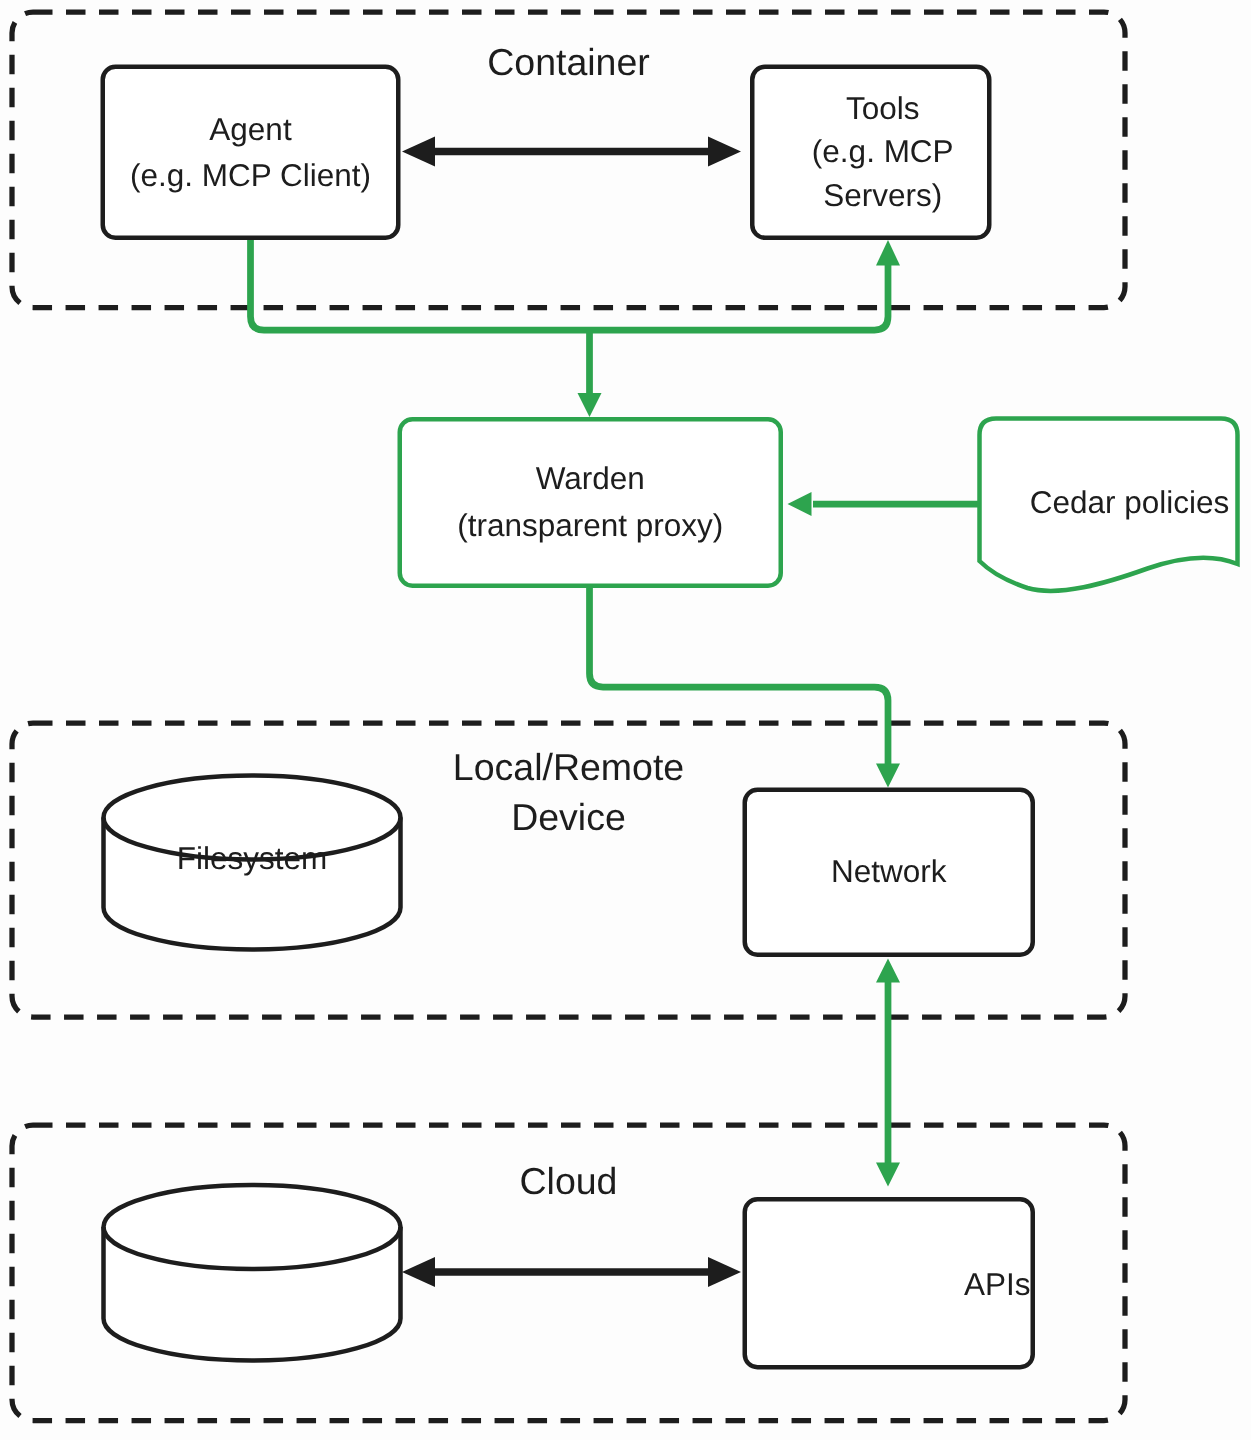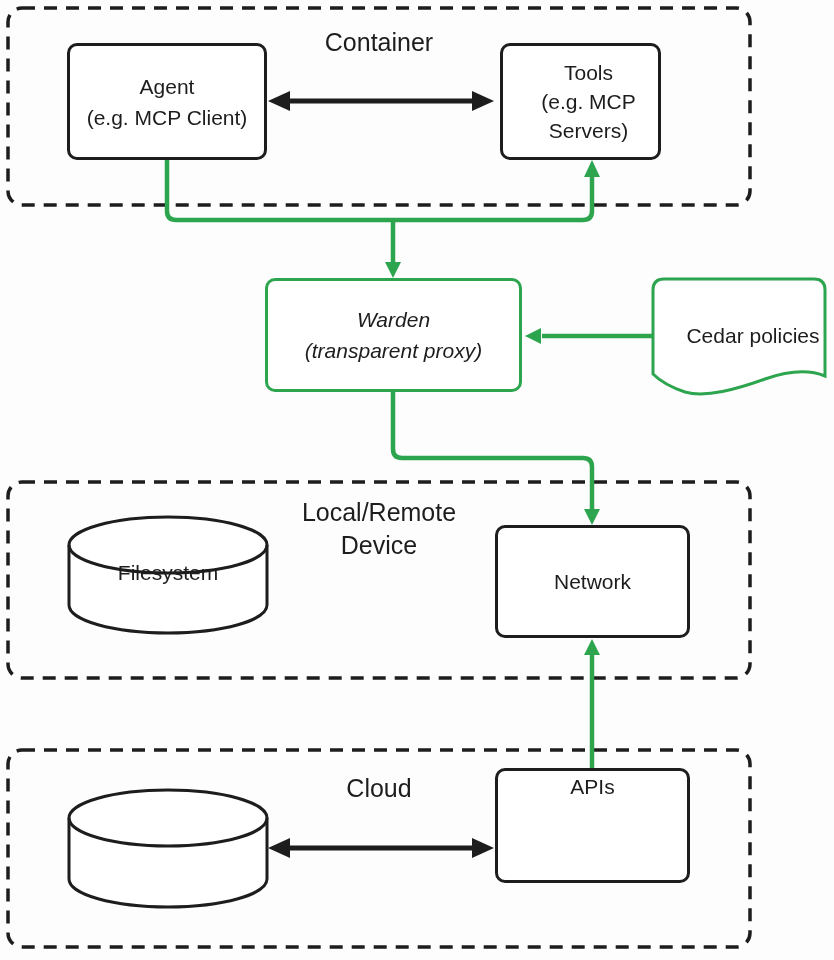--- a/index.html
+++ b/index.html
@@ -29,21 +29,21 @@
     border-radius: 10px;
     display: flex;
     flex-direction: column;
     align-items: center;
     justify-content: center;
     text-align: center;
     font-size: 21px;
     line-height: 31px;
     z-index: 2;
   }
-  .node.green-border { border-color: #2da44e; font-style: italic; }
+  .node.green-border { border-color: #2da44e; }
   .node span { display: block; white-space: nowrap; }
   .group-label {
     position: absolute;
     text-align: center;
     font-size: 25px;
     line-height: 33px;
     z-index: 2;
   }
   .shape-label {
     position: absolute;
@@ -135,21 +135,21 @@
 
   <div class="node green-border" style="left:265px; top:278px; width:257px; height:114px;">
     <span>Warden</span>
     <span>(transparent proxy)</span>
   </div>
 
   <div class="node" style="left:495px; top:525px; width:195px; height:113px;">
     <span>Network</span>
   </div>
 
-  <div class="node" style="left:495px; top:768px; width:195px; height:115px; justify-content:flex-start; ">
+  <div class="node" style="left:495px; top:798px; width:195px; height:115px; justify-content:flex-start; padding-top:40px;align-items:flex-end;">
     <span>APIs</span>
   </div>
 
   <div class="shape-label" style="left:69px; top:552px; width:198px; height:42px;">Filesystem</div>
 
 
   <div class="shape-label" style="left:653px; top:315px; width:172px; height:42px;margin-left:14px;">Cedar policies</div>
 
 </div>
 

